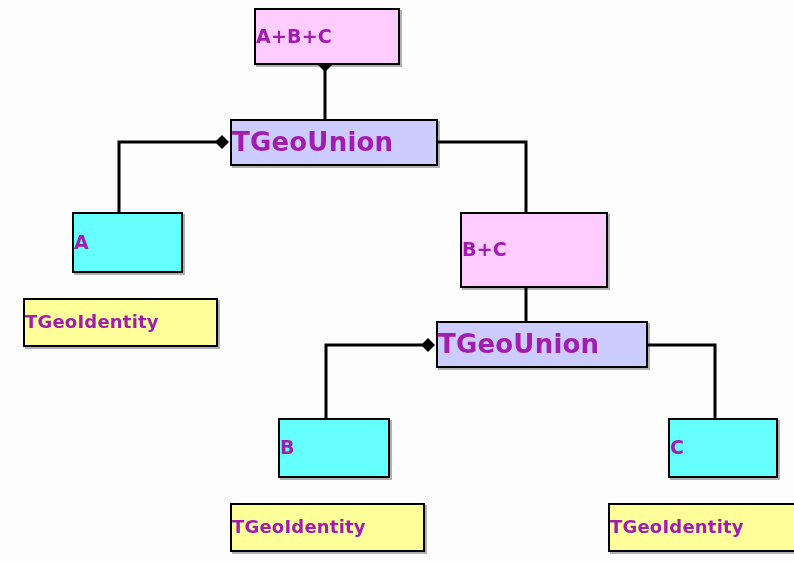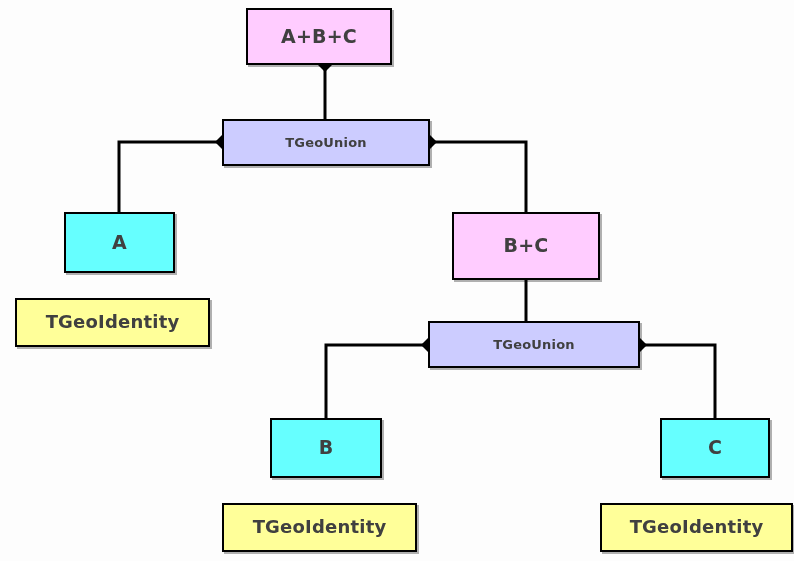--- a/index.html
+++ b/index.html
@@ -27,35 +27,36 @@
     width: 794px;
     height: 561px;
     pointer-events: none;
   }
   .node {
     position: absolute;
     box-sizing: border-box;
     border: 2px solid #000000;
     display: flex;
     align-items: center;
-    justify-content: center;
+    justify-content: flex-start;
     text-align: center;
-    color: #404040;
+    color: #a21caf;
     font-weight: bold;
     line-height: 1.05;
     letter-spacing: 0.2px;
     box-shadow: 2px 2px 0 rgba(0,0,0,0.30);
+    margin-left: 8px;
   }
   .node-composite {
     background: #ffccff;
     font-size: 19px;
   }
   .node-union {
     background: #ccccff;
-    font-size: 13px;
+    font-size: 26px;
   }
   .node-shape {
     background: #66ffff;
     font-size: 19px;
   }
   .node-identity {
     background: #ffff99;
     font-size: 18px;
   }
 </style>
@@ -92,21 +93,21 @@
   </div>
 
   <div class="node node-shape" style="left: 64px; top: 212px; width: 111px; height: 61px;">
     <span>A</span>
   </div>
 
   <div class="node node-identity" style="left: 15px; top: 298px; width: 195px; height: 49px;">
     <span>TGeoIdentity</span>
   </div>
 
-  <div class="node node-composite" style="left: 452px; top: 212px; width: 148px; height: 68px;">
+  <div class="node node-composite" style="left: 452px; top: 212px; width: 148px; height: 76px;">
     <span>B+C</span>
   </div>
 
   <div class="node node-union" style="left: 428px; top: 321px; width: 212px; height: 47px;">
     <span>TGeoUnion</span>
   </div>
 
   <div class="node node-shape" style="left: 270px; top: 418px; width: 112px; height: 60px;">
     <span>B</span>
   </div>

